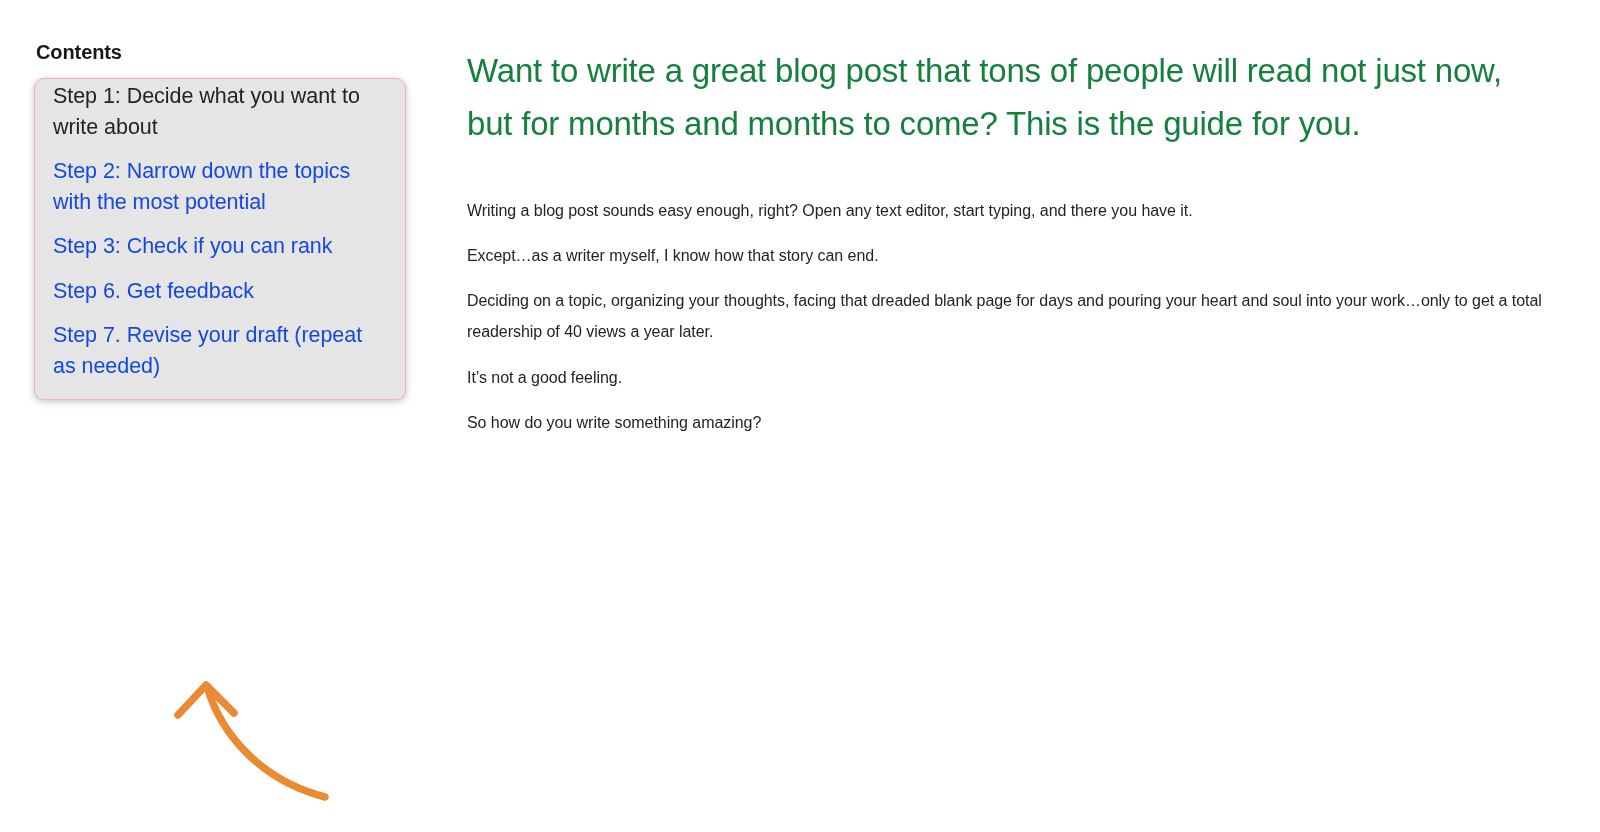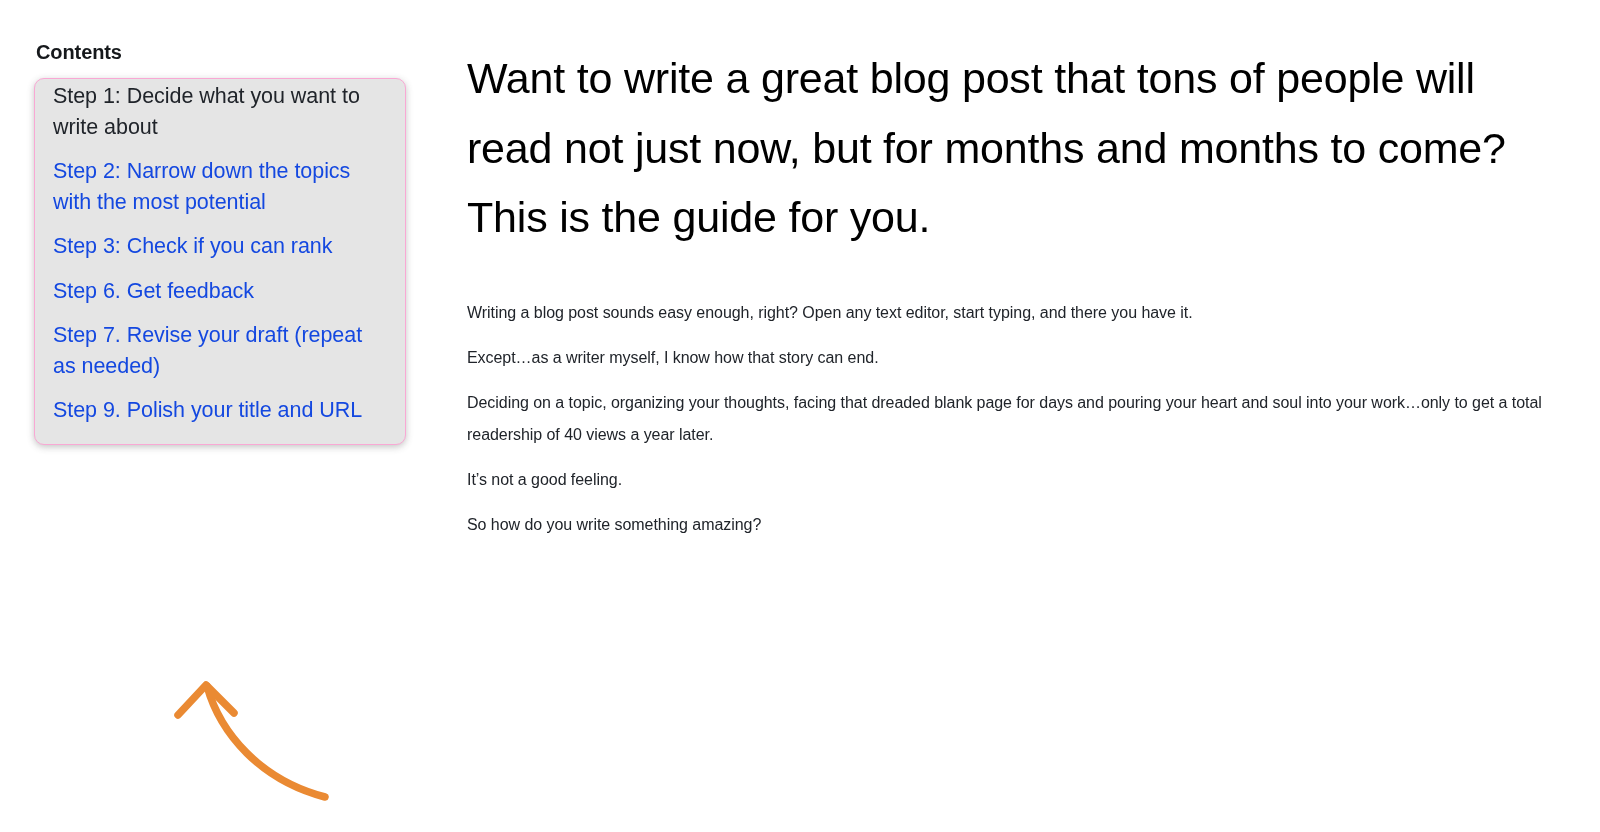--- a/index.html
+++ b/index.html
@@ -80,23 +80,23 @@
 
   
   .article-col {
     position: absolute;
     left: 467px;
     top: 44px;
     width: 1075px;
   }
 
   .lead-paragraph {
-    font-size: 43px;
+    font-size: 33px;
     line-height: 1.62;
-    color: #000000;
+    color: #15803d;
     margin: 0 0 44px 0;
     letter-spacing: -0.2px;
     font-weight: 400;
   }
 
   .body-paragraph {
     font-size: 16px;
     line-height: 1.95;
     color: #20242a;
     margin: 0 0 14px 0;
@@ -121,21 +121,20 @@
 
         <li class="toc-item">Step 3: Check if you can rank</li>
 
 
 
         <li class="toc-item">Step 6. Get feedback</li>
 
         <li class="toc-item">Step 7. Revise your draft (repeat as needed)</li>
 
 
-        <li class="toc-item">Step 9. Polish your title and URL</li>
 
       </ul>
     </div>
   </div>
 
   <div class="arrow-annotation">
     <svg width="220" height="165" viewBox="0 0 220 165">
       <path d="M 57 31 C 70 78, 110 125, 175 142" fill="none" stroke="#ea8a33" stroke-width="7.5" stroke-linecap="round"></path>
       <path d="M 28 60 L 56 30 L 84 58" fill="none" stroke="#ea8a33" stroke-width="7.5" stroke-linecap="round" stroke-linejoin="round"></path>
     </svg>

